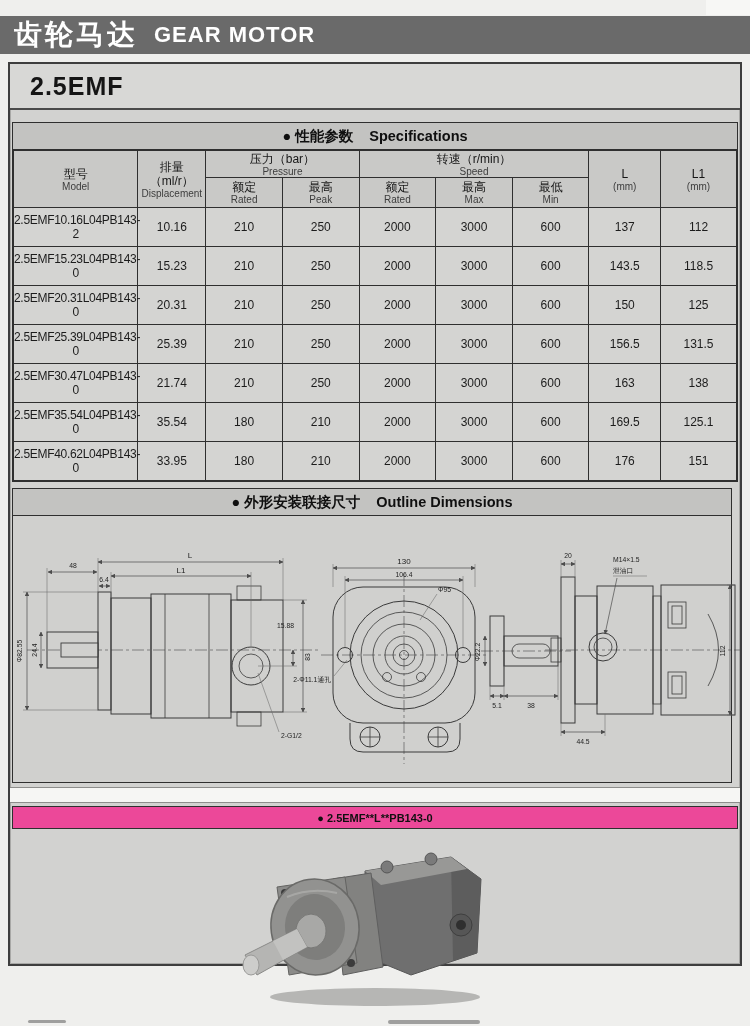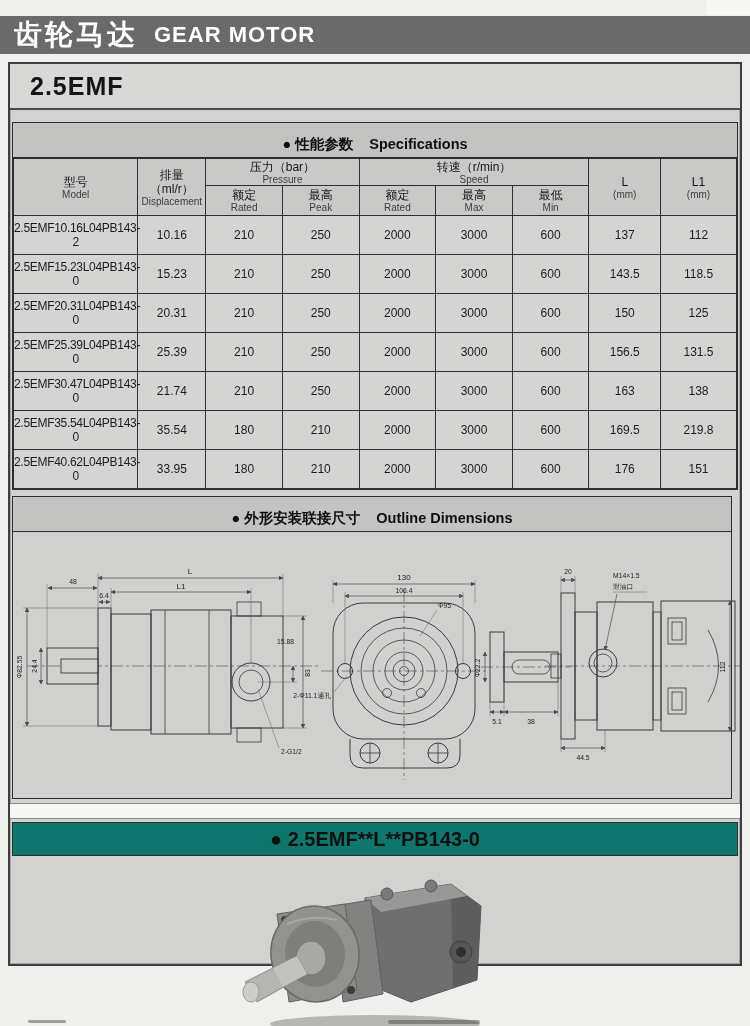--- a/index.html
+++ b/index.html
@@ -26,43 +26,43 @@
   }
   .series-bar{
     height:44px;background:#d8d8d6;border-bottom:2px solid #4a4a4a;
     display:flex;align-items:center;padding-left:20px;
     font-size:25px;font-weight:800;color:#151515;letter-spacing:1px;
   }
   
   .spec-block{margin:12px 2px 0 2px;border:1px solid #2f2f2f;}
   .section-head{
     background:#c3c3c1;border-bottom:1px solid #2f2f2f;text-align:center;
-    padding:12px 0 3px 0;font-weight:700;font-size:14.5px;color:#0f0f0f;
+    padding:4px 0 3px 0;font-weight:700;font-size:14.5px;color:#0f0f0f;
   }
   .section-head .en{margin-left:12px;}
   table.spec{width:100%;border-collapse:collapse;table-layout:fixed;}
   table.spec th,table.spec td{
     border:1px solid #2f2f2f;text-align:center;vertical-align:middle;padding:0;
   }
   table.spec th{background:#c9c9c7;font-weight:400;}
   table.spec td{background:#d4d4d2;font-size:12px;color:#1c1c1c;height:38px;}
   td.model-cell{font-size:10.3px;letter-spacing:-0.3px;}
   .h-zh{display:block;font-size:12px;color:#161616;line-height:14px;}
   .h-en{display:block;font-size:10px;color:#3d3d3d;line-height:11px;}
   tr.hr1 th{height:26px;}
   tr.hr2 th{height:29px;}
   
   .outline-block{margin:6px 8px 0 2px;border:1px solid #2f2f2f;}
   .drawing-area{height:266px;background:#d0d0ce;position:relative;}
   .drawing-area svg{display:block;}
   
   .white-strip{height:14px;background:#f6f6f4;border-top:1px solid #8d8d8b;border-bottom:1px solid #8d8d8b;margin-top:4px;}
   .photo-head{
-    margin:3px 2px 0 2px;border:1px solid #2f2f2f;background:#0f766e;
-    text-align:center;font-weight:800;font-size:20px;color:#101010;padding:5px 0 4px 0;
+    margin:3px 2px 0 2px;border:1px solid #2f2f2f;background:#ec4899;
+    text-align:center;font-weight:800;font-size:11px;color:#101010;padding:5px 0 4px 0;
   }
   .photo-area{height:192px;display:flex;align-items:center;justify-content:center;}
   .smudge{position:absolute;background:#3f3f3f;opacity:.45;border-radius:2px;}
   
   .pl{fill:none;stroke:#3a3a3a;stroke-width:1;}
   .pl2{fill:none;stroke:#3a3a3a;stroke-width:0.8;}
   .dim{stroke:#4c4c4c;stroke-width:0.7;fill:none;}
   .ext{stroke:#6a6a6a;stroke-width:0.55;fill:none;}
   .cl{stroke:#5c5c5c;stroke-width:0.7;fill:none;stroke-dasharray:12 3 3 3;}
   .dt{fill:#1e1e1e;font-size:8px;}
@@ -208,21 +208,21 @@
           </tr>
           <tr>
             <td class="model-cell">2.5EMF35.54L04PB143-0</td>
             <td>35.54</td>
             <td>180</td>
             <td>210</td>
             <td>2000</td>
             <td>3000</td>
             <td>600</td>
             <td>169.5</td>
-            <td>219.8</td>
+            <td>125.1</td>
           </tr>
           <tr>
             <td class="model-cell">2.5EMF40.62L04PB143-0</td>
             <td>33.95</td>
             <td>180</td>
             <td>210</td>
             <td>2000</td>
             <td>3000</td>
             <td>600</td>
             <td>176</td>

